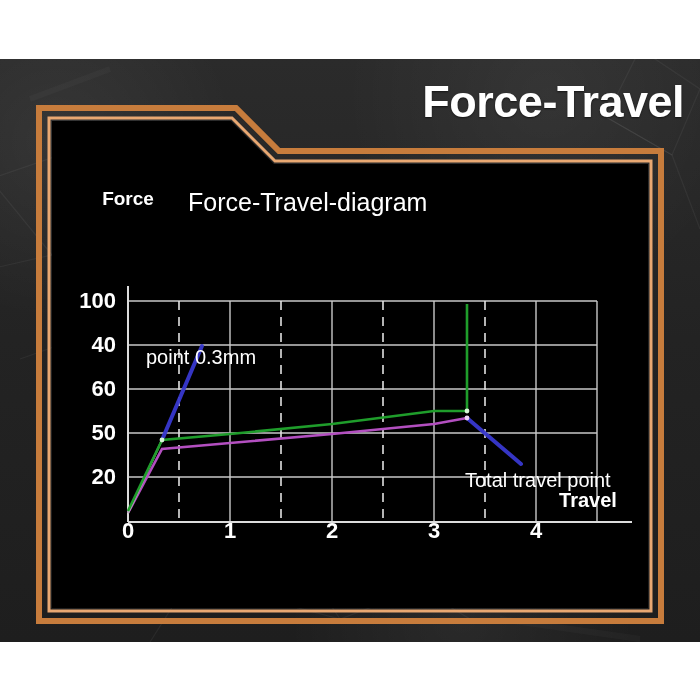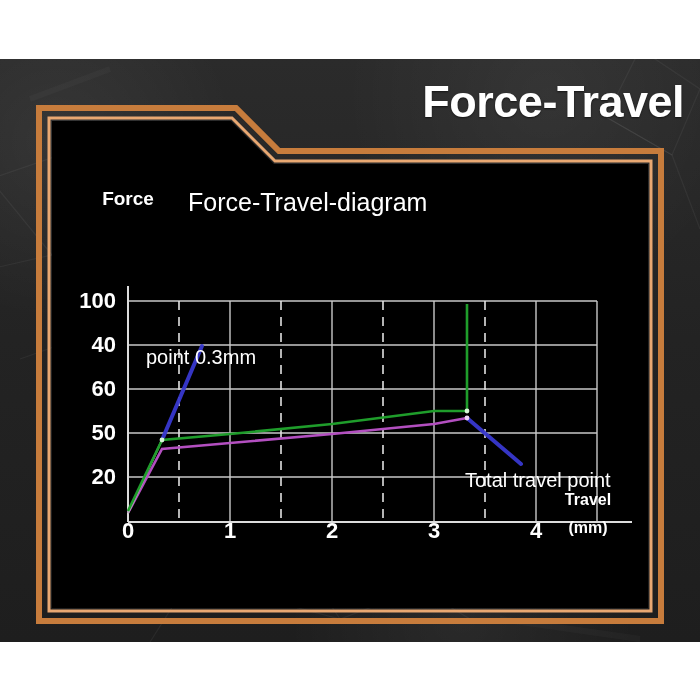--- a/index.html
+++ b/index.html
@@ -57,21 +57,21 @@
   .axis-label-force .u{display:block;}
 
   .diagram-title{
     position:absolute;left:148px;top:42px;
     color:#fff;font-size:25px;font-weight:normal;letter-spacing:0px;
     white-space:nowrap;
   }
 
   .axis-label-travel{
     position:absolute;left:500px;top:340px;width:96px;
-    color:#fff;font-size:16px;font-weight:bold;line-height:28px;text-align:center;
+    color:#fff;font-size:20px;font-weight:bold;line-height:28px;text-align:center;
   }
 
   .plot{position:absolute;left:0;top:0;width:600px;height:466px;}
 
   .ylabels{position:absolute;left:0;top:0;width:84px;height:466px;text-align:right;}
   .ylab{
     position:absolute;right:8px;color:#fff;font-size:22px;font-weight:bold;
     transform:translateY(-50%);white-space:nowrap;
   }
   .xlabels{position:absolute;left:0;top:0;width:600px;height:466px;}
@@ -188,20 +188,19 @@
     <div class="xlabels">
       <div class="xlab" style="left:88px">0</div>
       <div class="xlab" style="left:190px">1</div>
       <div class="xlab" style="left:292px">2</div>
       <div class="xlab" style="left:394px">3</div>
       <div class="xlab" style="left:496px">4</div>
     </div>
 
     <div class="axis-label-travel">
       <span>Travel</span>
-      <span style="display:block">(mm)</span>
     </div>
 
     <div class="annot annot-point">point 0.3mm</div>
     <div class="annot annot-total">Total travel point</div>
 
   </div>
 </div>
 
 </body></html>

